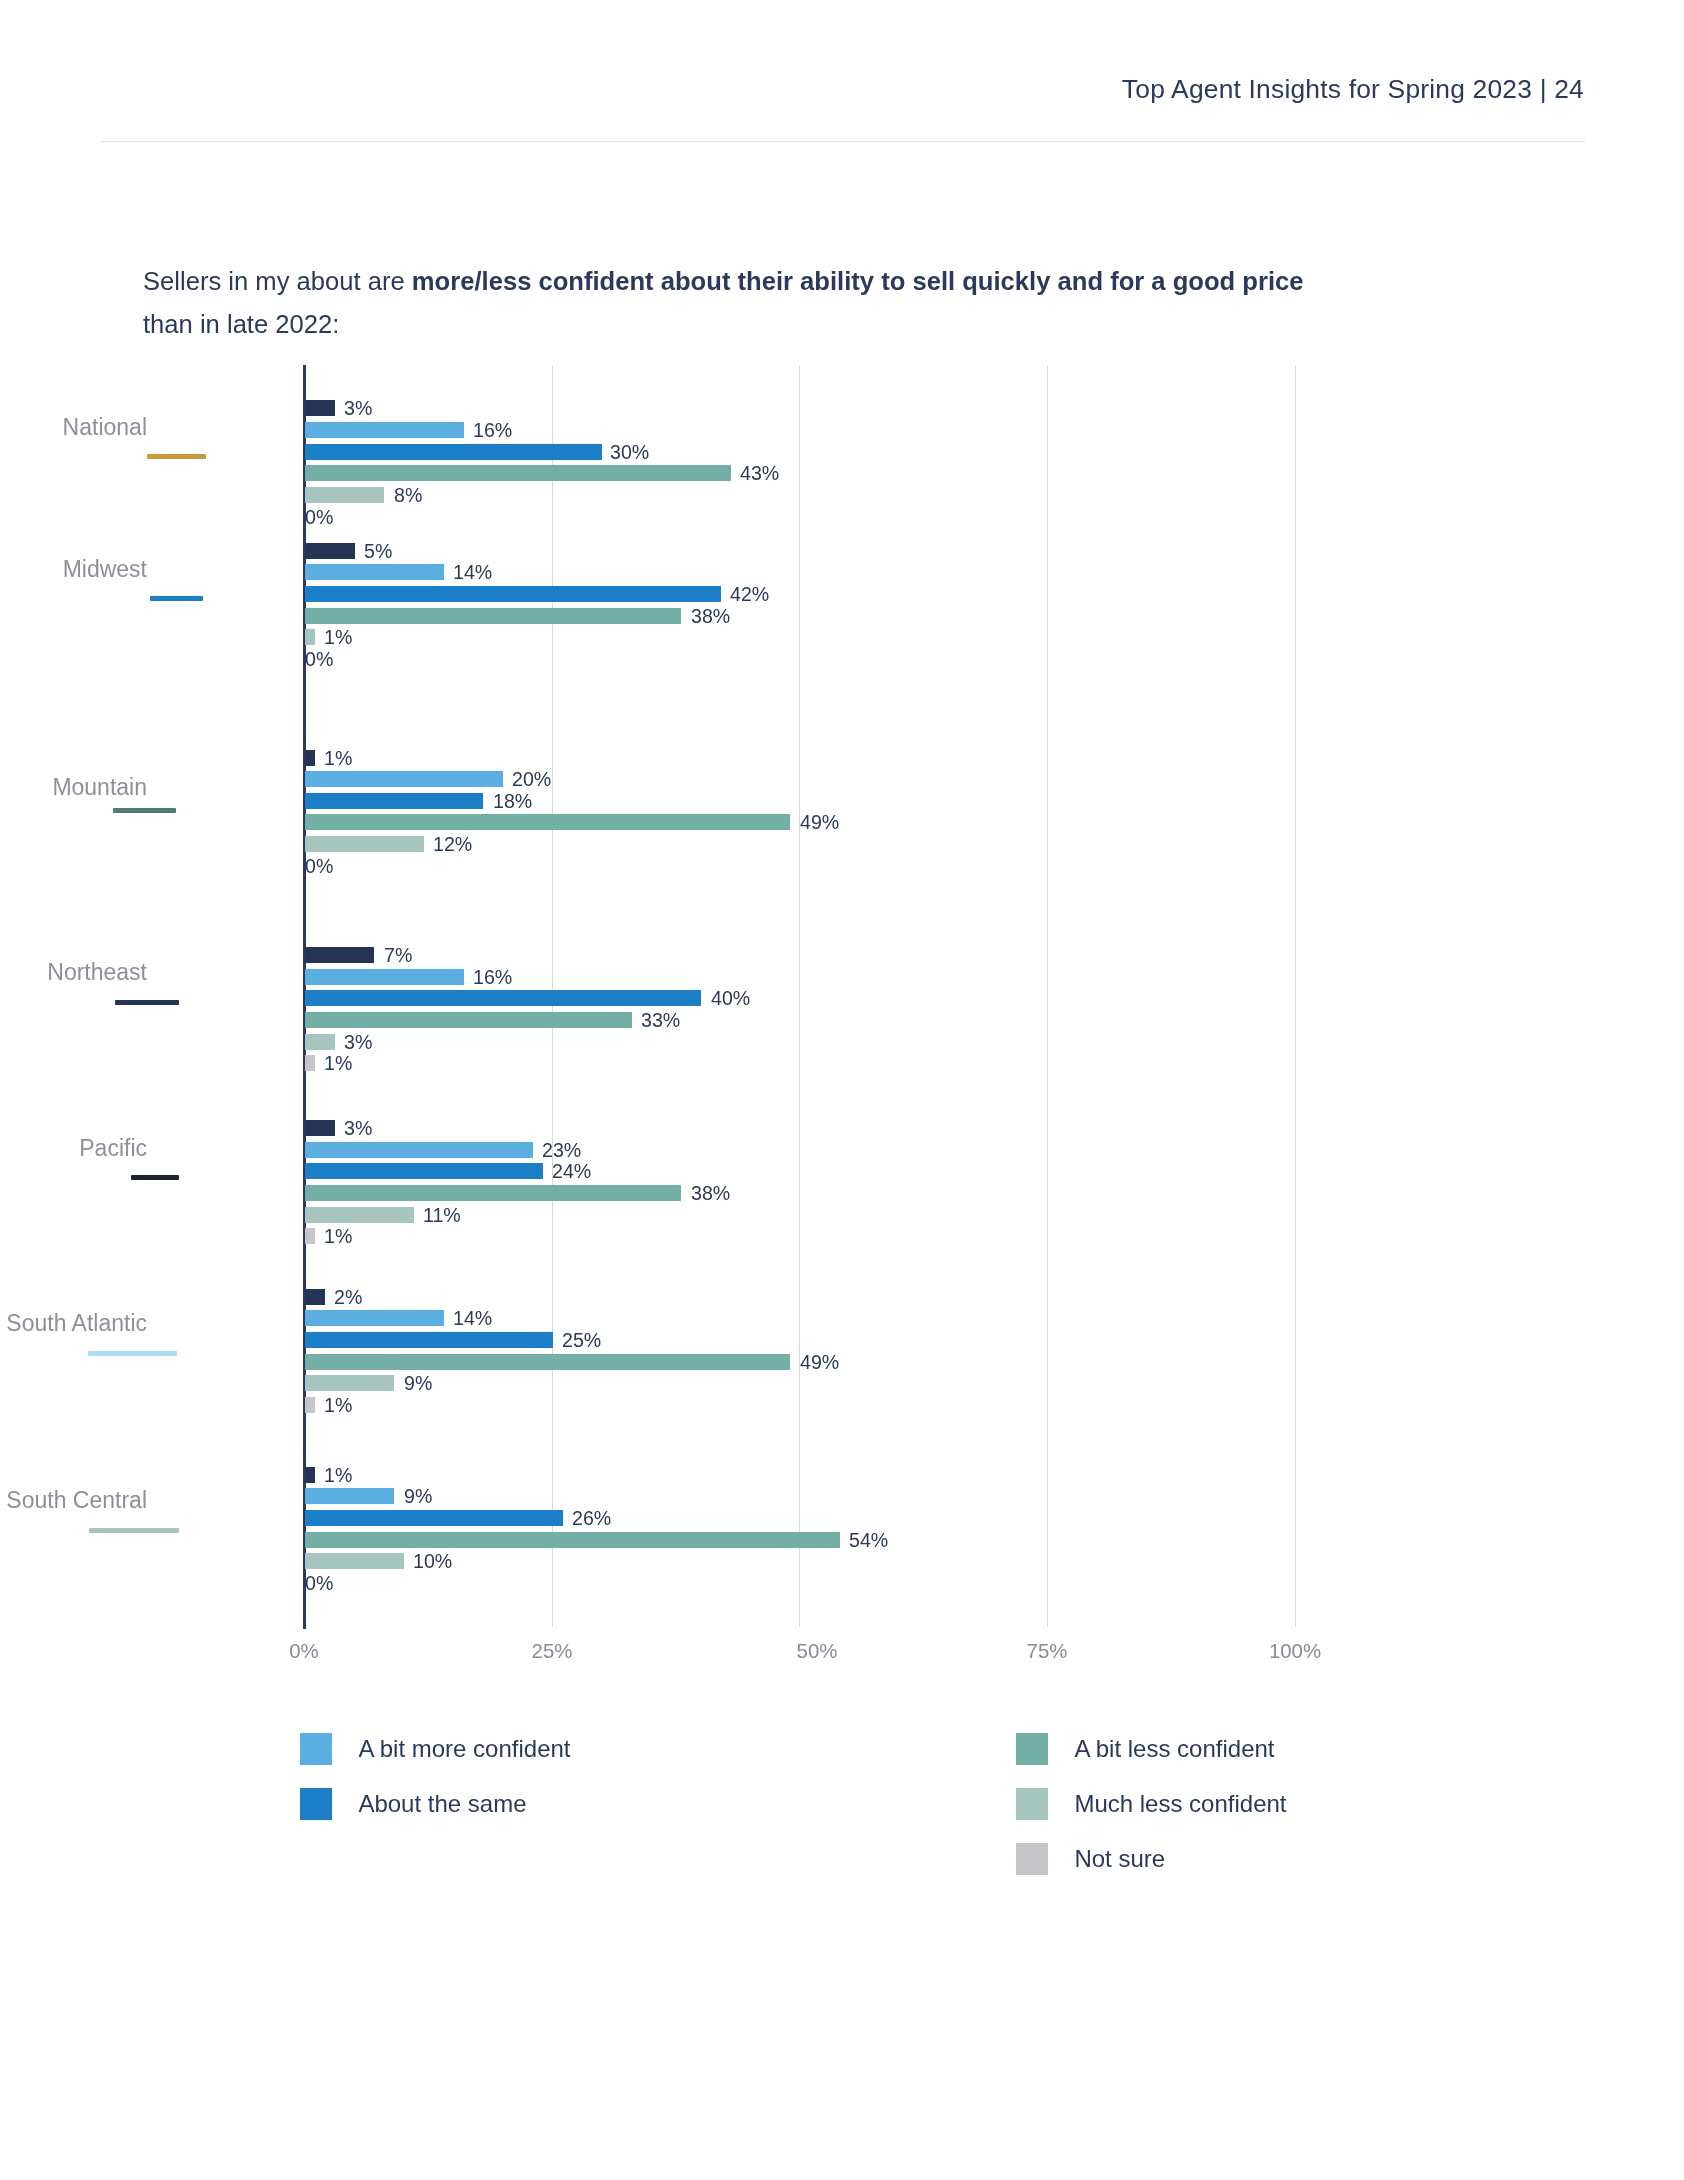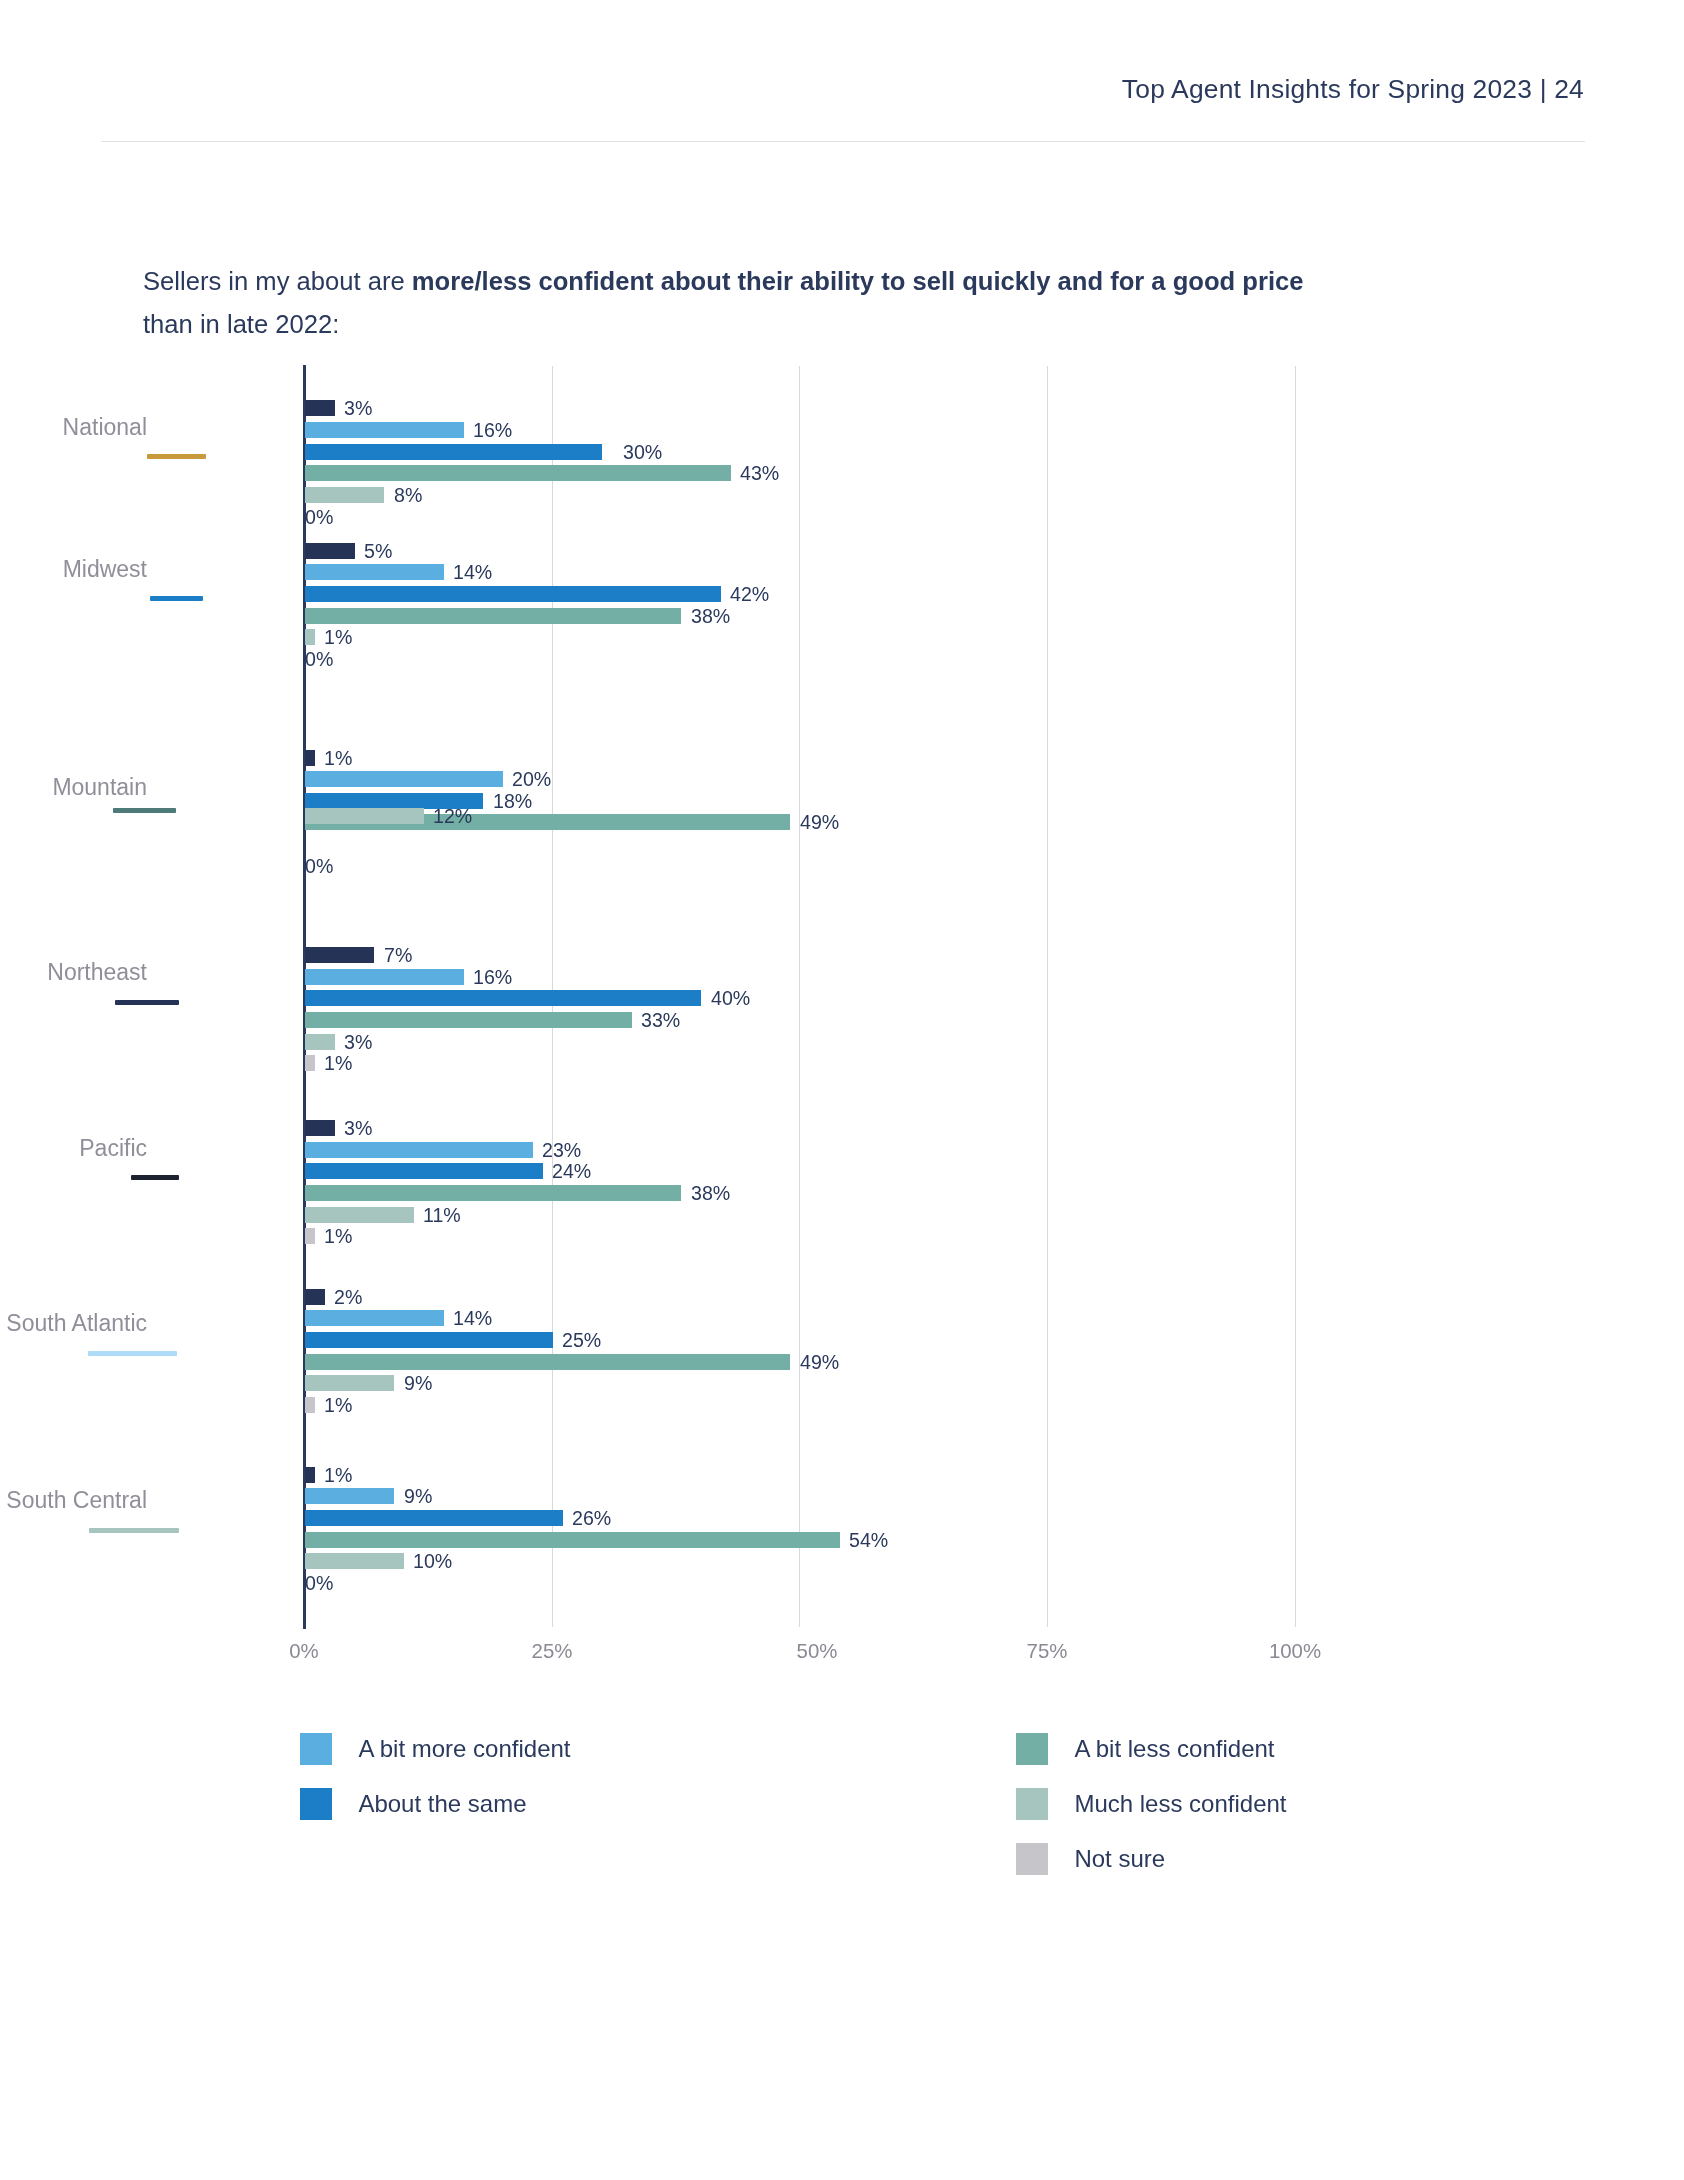--- a/index.html
+++ b/index.html
@@ -178,21 +178,21 @@
           <div class="bar-row" style="top: 400px; width: 991px;">
             <div class="bar" style="width: 30px; background: rgb(36, 51, 86);"></div>
             <div class="bar-value" style="left: 39px;">3%</div>
           </div>
           <div class="bar-row" style="top: 422px; width: 991px;">
             <div class="bar" style="width: 159px; background: rgb(91, 174, 224);"></div>
             <div class="bar-value" style="left: 168px;">16%</div>
           </div>
           <div class="bar-row" style="top: 444px; width: 991px;">
             <div class="bar" style="width: 297px; background: rgb(27, 126, 198);"></div>
-            <div class="bar-value" style="left: 318px;">30%</div>
+            <div class="bar-value" style="left: 305px;">30%</div>
           </div>
           <div class="bar-row" style="top: 465px; width: 991px;">
             <div class="bar" style="width: 426px; background: rgb(116, 175, 166);"></div>
             <div class="bar-value" style="left: 435px;">43%</div>
           </div>
           <div class="bar-row" style="top: 487px; width: 991px;">
             <div class="bar" style="width: 79px; background: rgb(167, 197, 191);"></div>
             <div class="bar-value" style="left: 89px;">8%</div>
           </div>
           <div class="bar-row" style="top: 509px; width: 991px;">
@@ -238,21 +238,21 @@
             <div class="bar-value" style="left: 207px;">20%</div>
           </div>
           <div class="bar-row" style="top: 793px; width: 991px;">
             <div class="bar" style="width: 178px; background: rgb(27, 126, 198);"></div>
             <div class="bar-value" style="left: 188px;">18%</div>
           </div>
           <div class="bar-row" style="top: 814px; width: 991px;">
             <div class="bar" style="width: 485px; background: rgb(116, 175, 166);"></div>
             <div class="bar-value" style="left: 495px;">49%</div>
           </div>
-          <div class="bar-row" style="top: 808px; width: 991px;">
+          <div class="bar-row" style="top: 836px; width: 991px;">
             <div class="bar" style="width: 119px; background: rgb(167, 197, 191);"></div>
             <div class="bar-value" style="left: 128px;">12%</div>
           </div>
           <div class="bar-row" style="top: 858px; width: 991px;">
             <div class="bar-value" style="left: 0px;">0%</div>
           </div>
         </div>
         <div class="group" style="top: 0px;">
           <div class="group-label" style="top: 959px;">Northeast</div>
           <div class="group-underline" style="top: 1000px; left: 115px; width: 64px; background: rgb(36, 51, 86);"></div>

